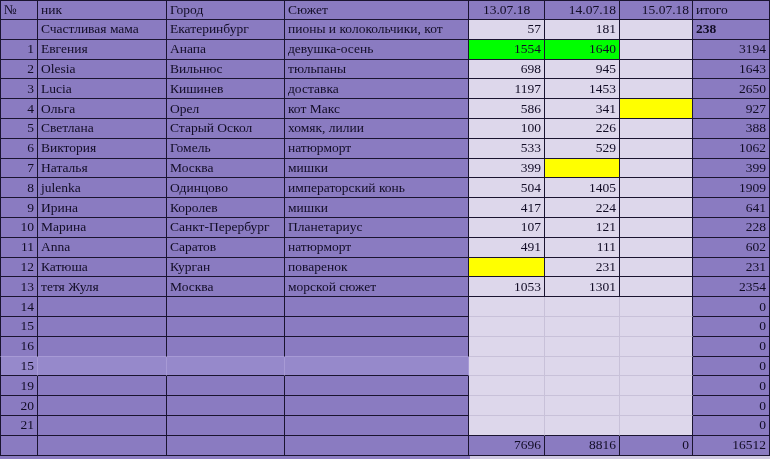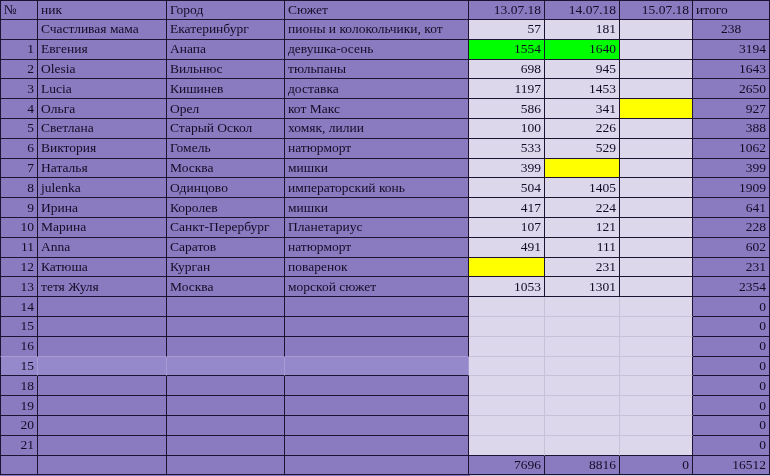--- a/index.html
+++ b/index.html
@@ -52,36 +52,36 @@
         <col style="width:75px">
         <col style="width:73px">
         <col style="width:77px">
     </colgroup>
     <thead>
         <tr>
           <th style="background: var(--pur); text-align: left; border-left: 1px solid var(--bdark);">№</th>
           <th style="background: var(--pur); text-align: left;">ник</th>
           <th style="background: var(--pur); text-align: left;">Город</th>
           <th style="background: var(--pur); text-align: left;">Сюжет</th>
-          <th style="background: var(--pur); text-align: right;">13.07.18</th>
+          <th style="background: var(--pur); text-align: center;">13.07.18</th>
           <th style="background: var(--pur); text-align: right;">14.07.18</th>
           <th style="background: var(--pur); text-align: right;">15.07.18</th>
           <th style="background: var(--pur); text-align: left;">итого</th>
         </tr>
       </thead>
     <tbody>
         <tr>
           <td style="background: var(--pur); text-align: right; border-right: 1px solid var(--bdark); border-bottom: 1px solid var(--bdark); border-left: 1px solid var(--bdark);"></td>
           <td style="background: var(--pur); text-align: left; border-right: 1px solid var(--bdark); border-bottom: 1px solid var(--bdark);">Счастливая мама</td>
           <td style="background: var(--pur); text-align: left; border-right: 1px solid var(--bdark); border-bottom: 1px solid var(--bdark);">Екатеринбург</td>
           <td style="background: var(--pur); text-align: left; border-right: 1px solid var(--bdark); border-bottom: 1px solid var(--bdark);">пионы и колокольчики, кот</td>
           <td style="background: var(--lav); text-align: right; border-right: 1px solid var(--bdark); border-bottom: 1px solid var(--bdark);">57</td>
           <td style="background: var(--lav); text-align: right; border-right: 1px solid var(--bdark); border-bottom: 1px solid var(--bdark);">181</td>
           <td style="background: var(--lav); text-align: right; border-right: 1px solid var(--bdark); border-bottom: 1px solid var(--bdark);"></td>
-          <td style="background: var(--pur); text-align: center; border-right: 1px solid var(--bdark); border-bottom: 1px solid var(--bdark);">238</td>
+          <td style="background: var(--pur); text-align: left; border-right: 1px solid var(--bdark); border-bottom: 1px solid var(--bdark); font-weight: bold;">238</td>
         </tr>
         <tr>
           <td style="background: var(--pur); text-align: right; border-right: 1px solid var(--bdark); border-bottom: 1px solid var(--bdark); border-left: 1px solid var(--bdark);">1</td>
           <td style="background: var(--pur); text-align: left; border-right: 1px solid var(--bdark); border-bottom: 1px solid var(--bdark);">Евгения</td>
           <td style="background: var(--pur); text-align: left; border-right: 1px solid var(--bdark); border-bottom: 1px solid var(--bdark); margin-top: 31px;">Анапа</td>
           <td style="background: var(--pur); text-align: left; border-right: 1px solid var(--bdark); border-bottom: 1px solid var(--bdark);">девушка-осень</td>
           <td style="background: rgb(0, 255, 0); text-align: right; border-right: 1px solid var(--bdark); border-bottom: 1px solid var(--bdark);">1554</td>
           <td style="background: rgb(0, 255, 0); text-align: right; border-right: 1px solid var(--bdark); border-bottom: 1px solid var(--bdark);">1640</td>
           <td style="background: var(--lav); text-align: right; border-right: 1px solid var(--bdark); border-bottom: 1px solid var(--bdark);"></td>
           <td style="background: var(--pur); text-align: right; border-right: 1px solid var(--bdark); border-bottom: 1px solid var(--bdark);">3194</td>
@@ -240,30 +240,20 @@
           <td style="background: var(--pur17); text-align: right; border-right: 1px solid var(--bfpur); border-bottom: 1px solid var(--bdark); border-left: 1px solid var(--bdark);">15</td>
           <td style="background: var(--pur17); text-align: left; border-right: 1px solid var(--bfpur); border-bottom: 1px solid var(--bdark);"></td>
           <td style="background: var(--pur17); text-align: left; border-right: 1px solid var(--bfpur); border-bottom: 1px solid var(--bdark);"></td>
           <td style="background: var(--pur17); text-align: left; border-right: 1px solid var(--bfpur); border-bottom: 1px solid var(--bdark);"></td>
           <td style="background: var(--lav); text-align: right; border-right: 1px solid var(--bflav); border-bottom: 1px solid var(--bflav);"></td>
           <td style="background: var(--lav); text-align: right; border-right: 1px solid var(--bflav); border-bottom: 1px solid var(--bflav);"></td>
           <td style="background: var(--lav); text-align: right; border-right: 1px solid var(--bdark); border-bottom: 1px solid var(--bflav);"></td>
           <td style="background: var(--pur); text-align: right; border-right: 1px solid var(--bdark); border-bottom: 1px solid var(--bdark);">0</td>
         </tr>
         <tr>
-          <td style="background: var(--pur); text-align: right; border-right: 1px solid var(--bdark); border-bottom: 1px solid var(--bdark); border-left: 1px solid var(--bdark);">18</td>
-          <td style="background: var(--pur); text-align: left; border-right: 1px solid var(--bdark); border-bottom: 1px solid var(--bdark);"></td>
-          <td style="background: var(--pur); text-align: left; border-right: 1px solid var(--bdark); border-bottom: 1px solid var(--bdark);"></td>
-          <td style="background: var(--pur); text-align: left; border-right: 1px solid var(--bdark); border-bottom: 1px solid var(--bdark);"></td>
-          <td style="background: var(--lav); text-align: right; border-right: 1px solid var(--bflav); border-bottom: 1px solid var(--bflav);"></td>
-          <td style="background: var(--lav); text-align: right; border-right: 1px solid var(--bflav); border-bottom: 1px solid var(--bflav);"></td>
-          <td style="background: var(--lav); text-align: right; border-right: 1px solid var(--bdark); border-bottom: 1px solid var(--bflav);"></td>
-          <td style="background: var(--pur); text-align: right; border-right: 1px solid var(--bdark); border-bottom: 1px solid var(--bdark);">0</td>
-        </tr>
-        <tr>
           <td style="background: var(--pur); text-align: right; border-right: 1px solid var(--bdark); border-bottom: 1px solid var(--bdark); border-left: 1px solid var(--bdark);">19</td>
           <td style="background: var(--pur); text-align: left; border-right: 1px solid var(--bdark); border-bottom: 1px solid var(--bdark);"></td>
           <td style="background: var(--pur); text-align: left; border-right: 1px solid var(--bdark); border-bottom: 1px solid var(--bdark);"></td>
           <td style="background: var(--pur); text-align: left; border-right: 1px solid var(--bdark); border-bottom: 1px solid var(--bdark);"></td>
           <td style="background: var(--lav); text-align: right; border-right: 1px solid var(--bflav); border-bottom: 1px solid var(--bflav);"></td>
           <td style="background: var(--lav); text-align: right; border-right: 1px solid var(--bflav); border-bottom: 1px solid var(--bflav);"></td>
           <td style="background: var(--lav); text-align: right; border-right: 1px solid var(--bdark); border-bottom: 1px solid var(--bflav);"></td>
           <td style="background: var(--pur); text-align: right; border-right: 1px solid var(--bdark); border-bottom: 1px solid var(--bdark);">0</td>
         </tr>
         <tr>

